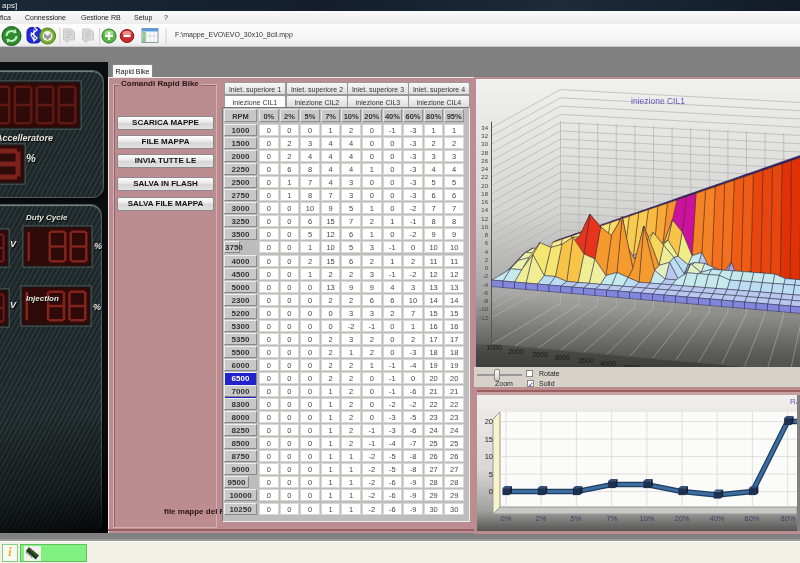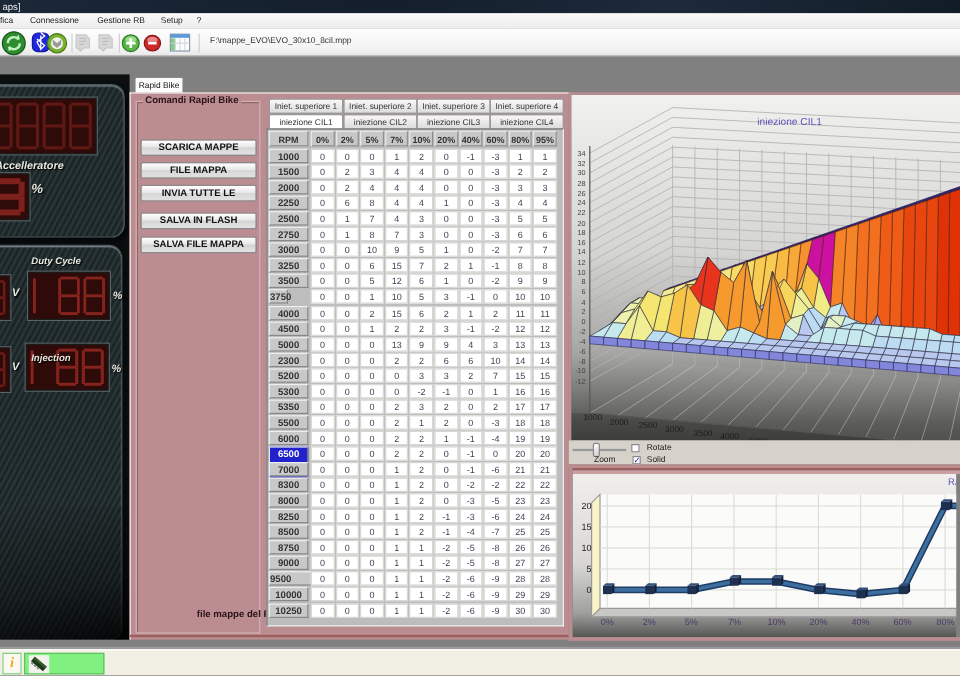--- a/index.html
+++ b/index.html
@@ -481,21 +481,21 @@
     <div style="position:absolute;left:36.0px;top:355.3px;width:19.6px;height:12.1px;background:#ffffff;font-size:7.5px;font-weight:normal;color:#445;text-align:center;line-height:12px;border:1px solid #d8d8d4;">0</div>
     <div style="position:absolute;left:56.6px;top:355.3px;width:19.6px;height:12.1px;background:#ffffff;font-size:7.5px;font-weight:normal;color:#445;text-align:center;line-height:12px;border:1px solid #d8d8d4;">0</div>
     <div style="position:absolute;left:77.2px;top:355.3px;width:19.6px;height:12.1px;background:#ffffff;font-size:7.5px;font-weight:normal;color:#445;text-align:center;line-height:12px;border:1px solid #d8d8d4;">0</div>
     <div style="position:absolute;left:97.8px;top:355.3px;width:19.6px;height:12.1px;background:#ffffff;font-size:7.5px;font-weight:normal;color:#445;text-align:center;line-height:12px;border:1px solid #d8d8d4;">1</div>
     <div style="position:absolute;left:118.4px;top:355.3px;width:19.6px;height:12.1px;background:#ffffff;font-size:7.5px;font-weight:normal;color:#445;text-align:center;line-height:12px;border:1px solid #d8d8d4;">1</div>
     <div style="position:absolute;left:139.0px;top:355.3px;width:19.6px;height:12.1px;background:#ffffff;font-size:7.5px;font-weight:normal;color:#445;text-align:center;line-height:12px;border:1px solid #d8d8d4;">-2</div>
     <div style="position:absolute;left:159.6px;top:355.3px;width:19.6px;height:12.1px;background:#ffffff;font-size:7.5px;font-weight:normal;color:#445;text-align:center;line-height:12px;border:1px solid #d8d8d4;">-5</div>
     <div style="position:absolute;left:180.2px;top:355.3px;width:19.6px;height:12.1px;background:#ffffff;font-size:7.5px;font-weight:normal;color:#445;text-align:center;line-height:12px;border:1px solid #d8d8d4;">-8</div>
     <div style="position:absolute;left:200.8px;top:355.3px;width:19.6px;height:12.1px;background:#ffffff;font-size:7.5px;font-weight:normal;color:#445;text-align:center;line-height:12px;border:1px solid #d8d8d4;">27</div>
     <div style="position:absolute;left:221.4px;top:355.3px;width:19.6px;height:12.1px;background:#ffffff;font-size:7.5px;font-weight:normal;color:#445;text-align:center;line-height:12px;border:1px solid #d8d8d4;">27</div>
-    <div style="position:absolute;left:1.0px;top:368.4px;width:45px;height:12.1px;background:#c8c8c8;font-size:8px;font-weight:bold;color:#333;text-align:left;line-height:12px;border:1px solid;border-color:#eee #888 #888 #eee;">9500</div>
+    <div style="position:absolute;left:1.0px;top:368.4px;width:25px;height:12.1px;background:#c8c8c8;font-size:8px;font-weight:bold;color:#333;text-align:center;line-height:12px;border:1px solid;border-color:#eee #888 #888 #eee;">9500</div>
     <div style="position:absolute;left:36.0px;top:368.4px;width:19.6px;height:12.1px;background:#ffffff;font-size:7.5px;font-weight:normal;color:#445;text-align:center;line-height:12px;border:1px solid #d8d8d4;">0</div>
     <div style="position:absolute;left:56.6px;top:368.4px;width:19.6px;height:12.1px;background:#ffffff;font-size:7.5px;font-weight:normal;color:#445;text-align:center;line-height:12px;border:1px solid #d8d8d4;">0</div>
     <div style="position:absolute;left:77.2px;top:368.4px;width:19.6px;height:12.1px;background:#ffffff;font-size:7.5px;font-weight:normal;color:#445;text-align:center;line-height:12px;border:1px solid #d8d8d4;">0</div>
     <div style="position:absolute;left:97.8px;top:368.4px;width:19.6px;height:12.1px;background:#ffffff;font-size:7.5px;font-weight:normal;color:#445;text-align:center;line-height:12px;border:1px solid #d8d8d4;">1</div>
     <div style="position:absolute;left:118.4px;top:368.4px;width:19.6px;height:12.1px;background:#ffffff;font-size:7.5px;font-weight:normal;color:#445;text-align:center;line-height:12px;border:1px solid #d8d8d4;">1</div>
     <div style="position:absolute;left:139.0px;top:368.4px;width:19.6px;height:12.1px;background:#ffffff;font-size:7.5px;font-weight:normal;color:#445;text-align:center;line-height:12px;border:1px solid #d8d8d4;">-2</div>
     <div style="position:absolute;left:159.6px;top:368.4px;width:19.6px;height:12.1px;background:#ffffff;font-size:7.5px;font-weight:normal;color:#445;text-align:center;line-height:12px;border:1px solid #d8d8d4;">-6</div>
     <div style="position:absolute;left:180.2px;top:368.4px;width:19.6px;height:12.1px;background:#ffffff;font-size:7.5px;font-weight:normal;color:#445;text-align:center;line-height:12px;border:1px solid #d8d8d4;">-9</div>
     <div style="position:absolute;left:200.8px;top:368.4px;width:19.6px;height:12.1px;background:#ffffff;font-size:7.5px;font-weight:normal;color:#445;text-align:center;line-height:12px;border:1px solid #d8d8d4;">28</div>
     <div style="position:absolute;left:221.4px;top:368.4px;width:19.6px;height:12.1px;background:#ffffff;font-size:7.5px;font-weight:normal;color:#445;text-align:center;line-height:12px;border:1px solid #d8d8d4;">28</div>

